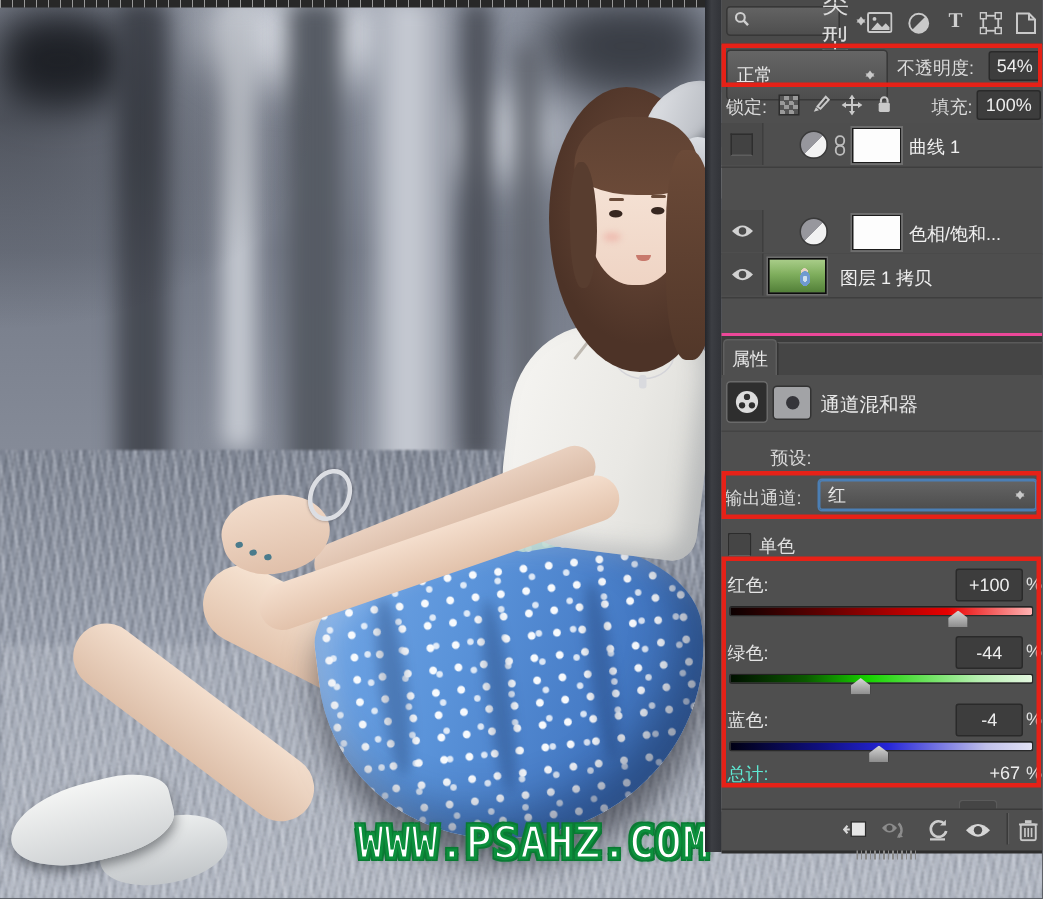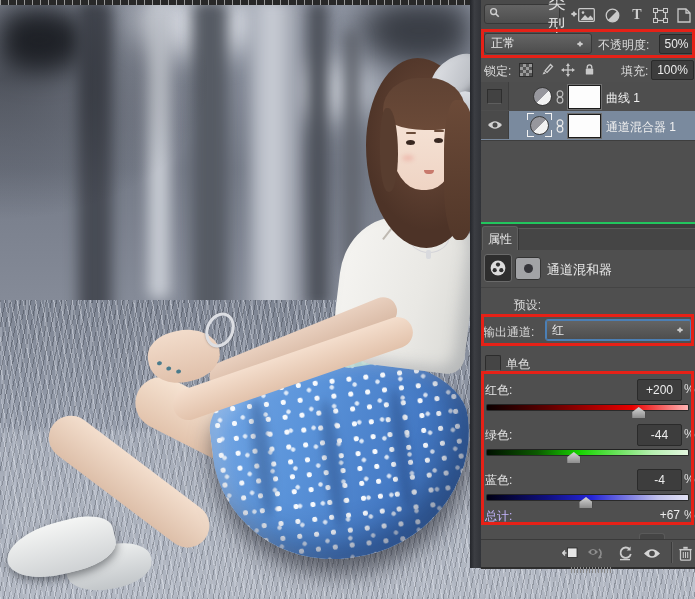--- a/index.html
+++ b/index.html
@@ -105,21 +105,21 @@
      radial-gradient(4px 4px at 63% 38%,#e8d3c2 0 60%,transparent 65%),
      linear-gradient(180deg,#a9cd89 0%,#7fae5d 45%,#527f38 100%);}
   .brackets{position:relative;width:25px;height:24px;display:flex;align-items:center;justify-content:center;}
   .corner{position:absolute;width:6px;height:6px;}
   .c-tl{left:0;top:0;border-left:1px solid #f2f2f2;border-top:1px solid #f2f2f2;}
   .c-tr{right:0;top:0;border-right:1px solid #f2f2f2;border-top:1px solid #f2f2f2;}
   .c-bl{left:0;bottom:0;border-left:1px solid #f2f2f2;border-bottom:1px solid #f2f2f2;}
   .c-br{right:0;bottom:0;border-right:1px solid #f2f2f2;border-bottom:1px solid #f2f2f2;}
   .lname{color:#f0f0f0;white-space:nowrap;}
   
-  .tabbar{position:absolute;left:0;top:222px;width:214px;height:28px;background:#3c3c3c;border-top:2px solid #22c55e;}
+  .tabbar{position:absolute;left:0;top:222px;width:214px;height:28px;background:#3c3c3c;border-top:2px solid #ec4899;}
   .tab{position:absolute;left:1px;top:2px;width:36px;height:26px;background:#4f4f4f;border-radius:3px 3px 0 0;border:1px solid #5f5f5f;border-bottom:none;display:flex;align-items:center;justify-content:center;color:#e8e8e8;box-sizing:border-box;}
   .tabrest{position:absolute;left:37px;top:4px;width:177px;height:24px;background:#454545;border-top:1px solid #5a5a5a;border-left:1px solid #353535;}
   .prop-head-icon1{position:absolute;left:3px;top:254px;width:26px;height:26px;background:#2e2e2e;border:1px solid #6a6a6a;border-radius:3px;display:flex;align-items:center;justify-content:center;}
   .prop-head-icon2{position:absolute;left:34px;top:257px;width:24px;height:21px;background:#a2a3a6;border:1px solid #333;border-radius:3px;display:flex;align-items:center;justify-content:center;}
   .mask-dot{width:9px;height:9px;border-radius:50%;background:#35353a;}
   .prop-title{position:absolute;left:66px;top:261px;font-size:13px;color:#eaeaea;}
   .prop-divider{position:absolute;left:0;top:287px;width:214px;height:1px;background:#444;}
   .preset-label{position:absolute;left:0;top:297px;width:60px;text-align:right;color:#d8d8d8;}
   .preset-dd{position:absolute;left:64px;top:292px;width:149px;height:22px;}
   .out-label{position:absolute;left:2px;top:324px;color:#d8d8d8;}
@@ -128,21 +128,21 @@
   .mono-label{position:absolute;left:25px;top:356px;color:#e0e0e0;}
   .slider-label{position:absolute;left:4px;color:#e4e4e4;}
   .slider-valbox{position:absolute;left:156px;width:43px;height:20px;}
   .pct{position:absolute;left:203px;color:#e0e0e0;}
   .track{position:absolute;left:5px;width:203px;height:7px;border-radius:2px;border:1px solid #2a2a2a;border-top-color:#222;box-sizing:border-box;}
   .track-red{background:linear-gradient(90deg,#0c0000 0%,#5e0000 30%,#e80000 72%,#ffb4b4 100%);}
   .track-green{background:linear-gradient(90deg,#001000 0%,#0b5a00 25%,#17d400 46%,#b6efb0 82%,#e4f7e0 100%);}
   .track-blue{background:linear-gradient(90deg,#000014 0%,#101080 30%,#2525d8 52%,#c0c0ea 85%,#e2e2f4 100%);}
   .thumbwrap{position:absolute;left:5px;width:203px;height:12px;}
   .thumb{position:absolute;top:0;width:13px;height:11px;background:linear-gradient(#d6d6d6,#8d8d8d);clip-path:polygon(50% 0,100% 45%,100% 100%,0 100%,0 45%);filter:drop-shadow(0 0 1px #1e1e1e);}
-  .total-label{position:absolute;left:4px;top:508px;color:#c4b5fd;}
+  .total-label{position:absolute;left:4px;top:508px;color:#5eead4;}
   .total-val{position:absolute;left:150px;top:508px;width:49px;text-align:right;color:#ececec;}
   .red-rect{position:absolute;border:3px solid #e62117;pointer-events:none;z-index:90;}
   
   .pfooter{position:absolute;left:0;top:539px;width:214px;height:27px;background:#4f4f4f;border-top:1px solid #3a3a3a;box-shadow:0 2px 0 #2e2e2e;}
   .eyetab{position:absolute;left:158px;top:533px;width:26px;height:33px;background:#454545;border:1px solid #5a5a5a;border-bottom:none;border-radius:3px 3px 0 0;box-sizing:border-box;}
   .fdivider{position:absolute;left:190px;top:542px;width:1px;height:21px;background:#3a3a3a;border-right:1px solid #5e5e5e;}
   .fbtn{position:absolute;top:544px;width:20px;height:18px;display:flex;align-items:center;justify-content:center;}
   .handle{position:absolute;left:90px;top:567px;width:40px;height:6px;background:repeating-linear-gradient(90deg,#8a8a8a 0 1px,transparent 1px 3px);z-index:70;}
   .panel-bg-bottom{position:absolute;left:0;top:250px;width:214px;height:289px;background:#4f4f4f;}
 </style>
@@ -193,20 +193,21 @@
     <div class="abs mouth"></div>
     <div class="abs arm-far"></div>
     <div class="abs arm-near"></div>
     <div class="abs hand">
       <div class="nail" style="left:8px;top:26px;"></div>
       <div class="nail" style="left:16px;top:33px;"></div>
       <div class="nail" style="left:25px;top:38px;"></div>
     </div>
     <div class="abs bracelet"></div>
 
+    <div class="abs wm">WWW.PSAHZ.COM</div>
     <div class="ruler"></div>
   </div>
 
   <div class="abs separator"></div>
 
   <div class="abs panel">
 
     <div class="filter-row">
       <div class="searchbox">
         <span>
@@ -245,26 +246,26 @@
       </div>
       <div class="ficon" style="left:194px;">
         <svg width="14" height="15" viewBox="0 0 14 15">
             <path d="M1 1 H9 L13 5 V14 H1 Z" fill="none" stroke="#c9c9c9" stroke-width="1.3"></path>
             <path d="M9 1 V5 H13" fill="none" stroke="#c9c9c9" stroke-width="1.3"></path>
           </svg>
       </div>
     </div>
 
     <div class="blend-row">
-      <div class="dropdown" style="position:absolute;left:3px;top:4px;width:108px;height:21px;">
+      <div class="dropdown" style="position:absolute;left:3px;top:4px;width:108px;height:34px;">
         <span>正常</span>
         <span class="spin"></span>
       </div>
       <span style="position:absolute;left:117px;top:8px;">不透明度:</span>
-      <div class="valbox" style="position:absolute;left:178px;top:5px;width:33px;height:18px;">50%</div>
+      <div class="valbox" style="position:absolute;left:178px;top:5px;width:33px;height:18px;">54%</div>
     </div>
     <div class="red-rect" style="left:0px;top:29px;width:208px;height:23px;"></div>
 
     <div class="lock-row">
       <span style="position:absolute;left:3px;top:6px;">锁定:</span>
       <div class="licon" style="left:37px;">
           <div class="checker"></div>
         </div>
       <div class="licon" style="left:58px;">
         <svg width="13" height="13" viewBox="0 0 13 13">
@@ -299,45 +300,45 @@
       <div style="position:absolute;left:75px;top:8px;">
         <svg width="8" height="14" viewBox="0 0 8 14">
             <rect x="1.2" y="0.8" width="5.6" height="6" rx="2.6" fill="none" stroke="#bdbdbd" stroke-width="1.2"></rect>
             <rect x="1.2" y="7.2" width="5.6" height="6" rx="2.6" fill="none" stroke="#bdbdbd" stroke-width="1.2"></rect>
           </svg>
       </div>
       <div class="mask-thumb" style="position:absolute;left:87px;top:3px;"></div>
       <span class="lname" style="position:absolute;left:125px;top:8px;">曲线 1</span>
     </div>
 
-    <div class="layer-row selected" style="top:111px;">
+
+    <div class="layer-row" style="top:140px;">
       <div class="eye-cell">
         <svg width="16" height="10" viewBox="0 0 16 10">
             <path d="M1 5 Q8 -2.5 15 5 Q8 12.5 1 5Z" fill="#d2d2d2"></path>
             <circle cx="8" cy="5" r="2.5" fill="#4a4a4a"></circle>
           </svg>
       </div>
-      <div class="brackets" style="position:absolute;left:46px;top:2px;">
-        <span class="corner c-tl"></span>
-          <span class="corner c-tr"></span>
-          <span class="corner c-bl"></span>
-          <span class="corner c-br"></span>
-        <div class="adj-circle"></div>
-      </div>
-      <div style="position:absolute;left:75px;top:8px;">
-        <svg width="8" height="14" viewBox="0 0 8 14">
-            <rect x="1.2" y="0.8" width="5.6" height="6" rx="2.6" fill="none" stroke="#e8e8e8" stroke-width="1.2"></rect>
-            <rect x="1.2" y="7.2" width="5.6" height="6" rx="2.6" fill="none" stroke="#e8e8e8" stroke-width="1.2"></rect>
-          </svg>
-      </div>
+      <div style="position:absolute;left:52px;top:5px;">
+          <div class="adj-circle"></div>
+        </div>
       <div class="mask-thumb" style="position:absolute;left:87px;top:3px;"></div>
-      <span class="lname" style="position:absolute;left:125px;top:8px;">通道混合器 1</span>
-    </div>
-
-
+      <span class="lname" style="position:absolute;left:125px;top:8px;">色相/饱和...</span>
+    </div>
+
+    <div class="layer-row" style="top:169px;">
+      <div class="eye-cell">
+        <svg width="16" height="10" viewBox="0 0 16 10">
+            <path d="M1 5 Q8 -2.5 15 5 Q8 12.5 1 5Z" fill="#d2d2d2"></path>
+            <circle cx="8" cy="5" r="2.5" fill="#4a4a4a"></circle>
+          </svg>
+      </div>
+      <div class="photo-thumb" style="position:absolute;left:31px;top:3px;"></div>
+      <span class="lname" style="position:absolute;left:79px;top:8px;">图层 1 拷贝</span>
+    </div>
 
 
     <div class="tabbar">
       <div class="tabrest"></div>
       <div class="tab">属性</div>
     </div>
 
     <div class="panel-bg-bottom"></div>
 
     <div class="prop-head-icon1">
@@ -360,21 +361,21 @@
     <div class="dropdown out-dd">
       <span>红</span>
       <span class="spin"></span>
     </div>
     <div class="red-rect" style="left:0px;top:314px;width:207px;height:26px;"></div>
 
     <div class="checkbox"></div>
     <span class="mono-label">单色</span>
 
     <span class="slider-label" style="top:382px;">红色:</span>
-    <div class="valbox slider-valbox" style="top:379px;">+200</div>
+    <div class="valbox slider-valbox" style="top:379px;">+100</div>
     <span class="pct" style="top:382px;">%</span>
     <div class="track track-red" style="top:404px;"></div>
     <div class="thumbwrap" style="top:407px;">
       <div class="thumb" style="left: calc(75% - 6px);"></div>
     </div>
 
     <span class="slider-label" style="top:427px;">绿色:</span>
     <div class="valbox slider-valbox" style="top:424px;">-44</div>
     <span class="pct" style="top:427px;">%</span>
     <div class="track track-green" style="top:449px;"></div>

